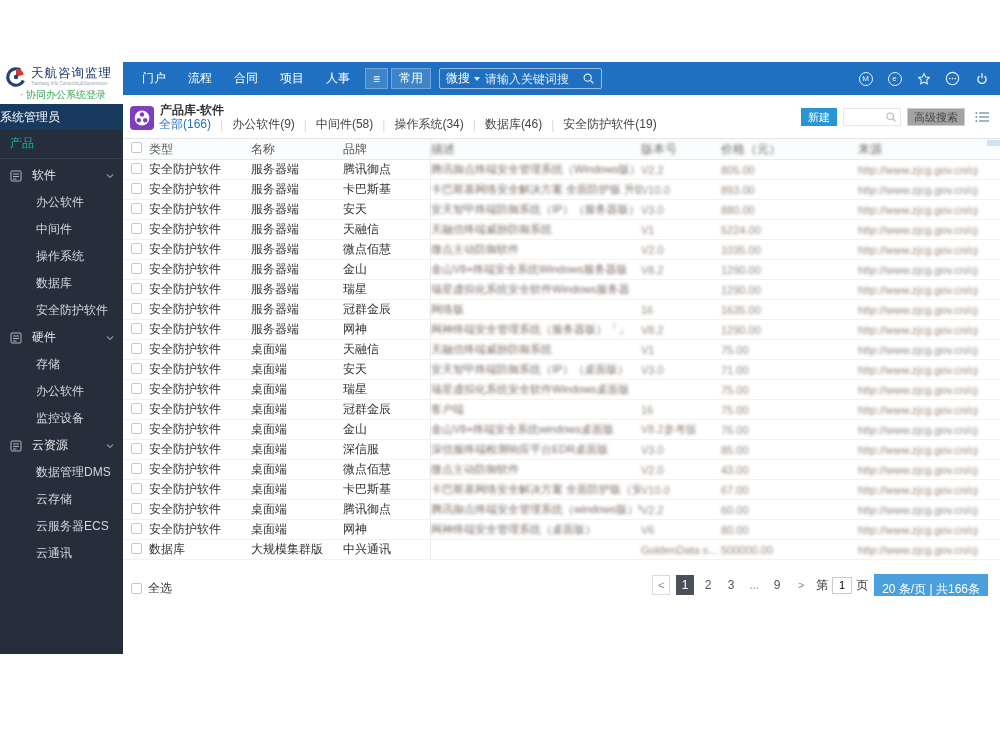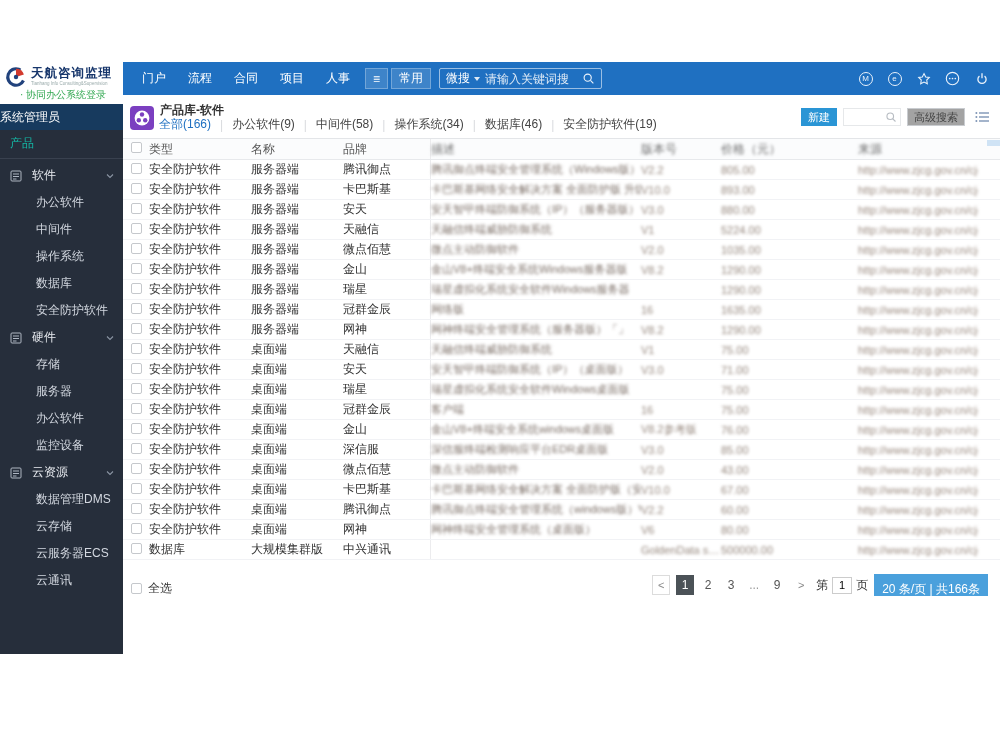--- a/index.html
+++ b/index.html
@@ -27,21 +27,21 @@
     color:#fff; outline:none; }
   .top-search-input::placeholder { color:rgba(255,255,255,.85); }
   .top-icons { margin-left:auto; display:flex; align-items:center; gap:14px; margin-right:11px; }
   .ticon { width:15px; height:15px; display:flex; align-items:center; justify-content:center;
     color:#eaf2fb; cursor:pointer; }
   .circle-badge { width:14px; height:14px; border:1px solid #eaf2fb; border-radius:50%;
     font-size:8px; line-height:12px; text-align:center; }
   
   .logo-block { position:absolute; left:0; top:62px; width:123px; height:42px; background:#fff; }
   .logo-row { display:flex; align-items:flex-start; padding:4px 0 0 5px; gap:4px; }
-  .logo-name { font-size:12.5px; font-weight:bold; color:#17366b; letter-spacing:1px; line-height:14px; }
+  .logo-name { font-size:12.5px; font-weight:normal; color:#17366b; letter-spacing:1px; line-height:14px; }
   .logo-sub { font-size:5px; color:#9aa; transform:scale(.9); transform-origin:left; white-space:nowrap; }
   .login-link { position:absolute; left:20px; bottom:2px; font-size:10px; color:#33a852; cursor:pointer; white-space:nowrap; }
   
   .sidebar { position:absolute; left:0; top:104px; width:123px; height:550px; background:#262e3b; }
   .role-bar { height:26px; line-height:26px; background:#173a5e; color:#fff; font-size:12px; padding-left:0; }
   .section-label { height:27px; line-height:27px; color:#14b8a6; font-size:12px; padding-left:10px; }
   .sdivider { border-top:1px solid #39414f; margin:1px 0 3px 0; }
   .menu-row { height:27px; display:flex; align-items:center; font-size:12px; cursor:pointer; position:relative; }
   .menu-group { padding-left:10px; color:#e8ebf0; gap:10px; }
   .menu-group .gicon { color:#aeb6c2; display:flex; }
@@ -225,23 +225,20 @@
         <span class="chev">
           <svg width="8" height="6" viewBox="0 0 8 6">
             <polyline points="1,1.5 4,4.5 7,1.5" fill="none" stroke="currentColor" stroke-width="1.1"></polyline>
           </svg>
         </span>
       </div>
       <div class="menu-row menu-child">
         <span>存储</span>
       </div>
       <div class="menu-row menu-child">
-        <span>服务器</span>
-      </div>
-      <div class="menu-row menu-child">
         <span>办公软件</span>
       </div>
       <div class="menu-row menu-child">
         <span>监控设备</span>
       </div>
       <div class="menu-row menu-group">
         <span class="gicon">
           <svg width="12" height="12" viewBox="0 0 12 12" fill="none" stroke="currentColor" stroke-width="1">
             <rect x="1" y="1" width="10" height="10" rx="1"></rect>
             <line x1="3" y1="4" x2="9" y2="4"></line>

